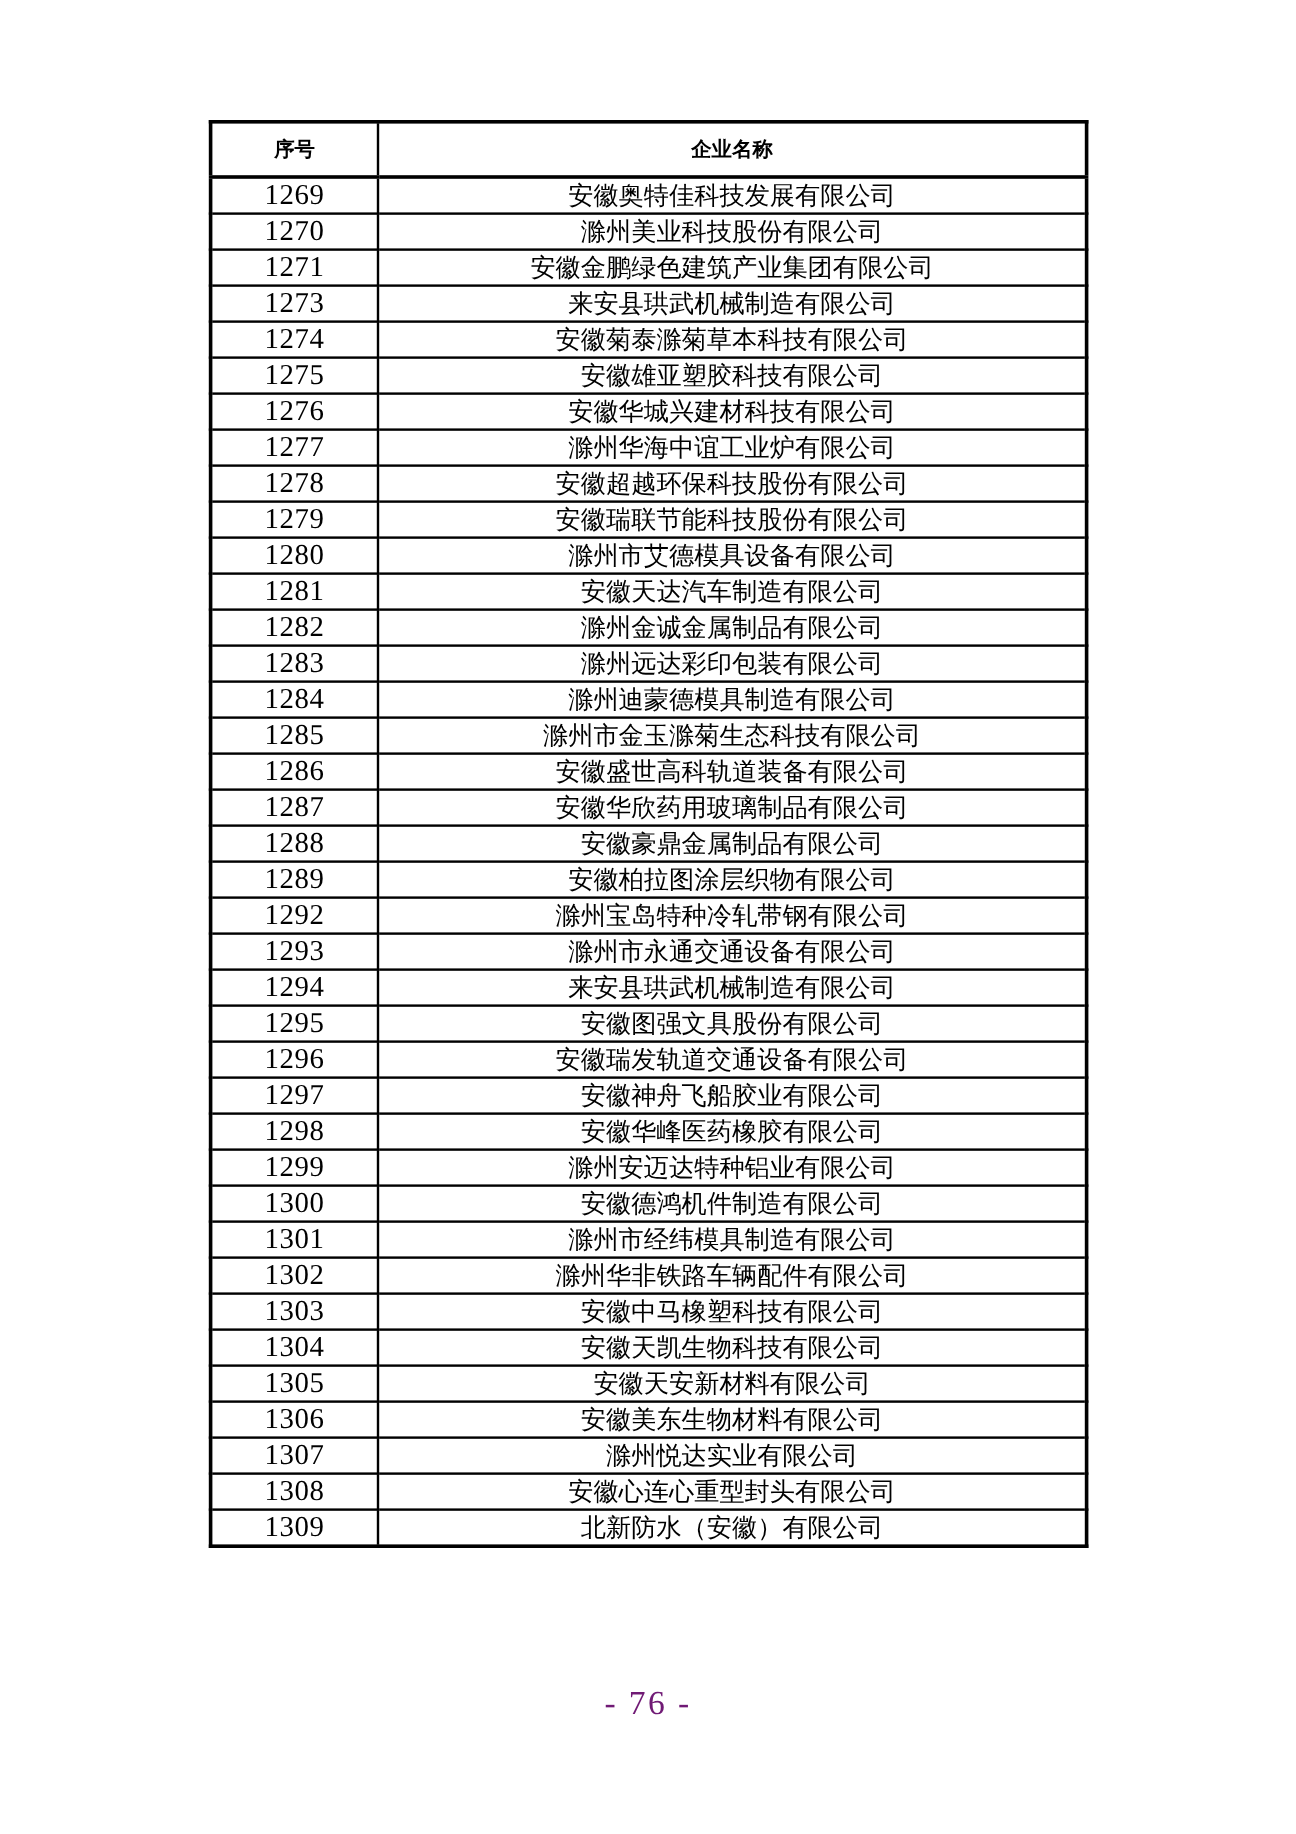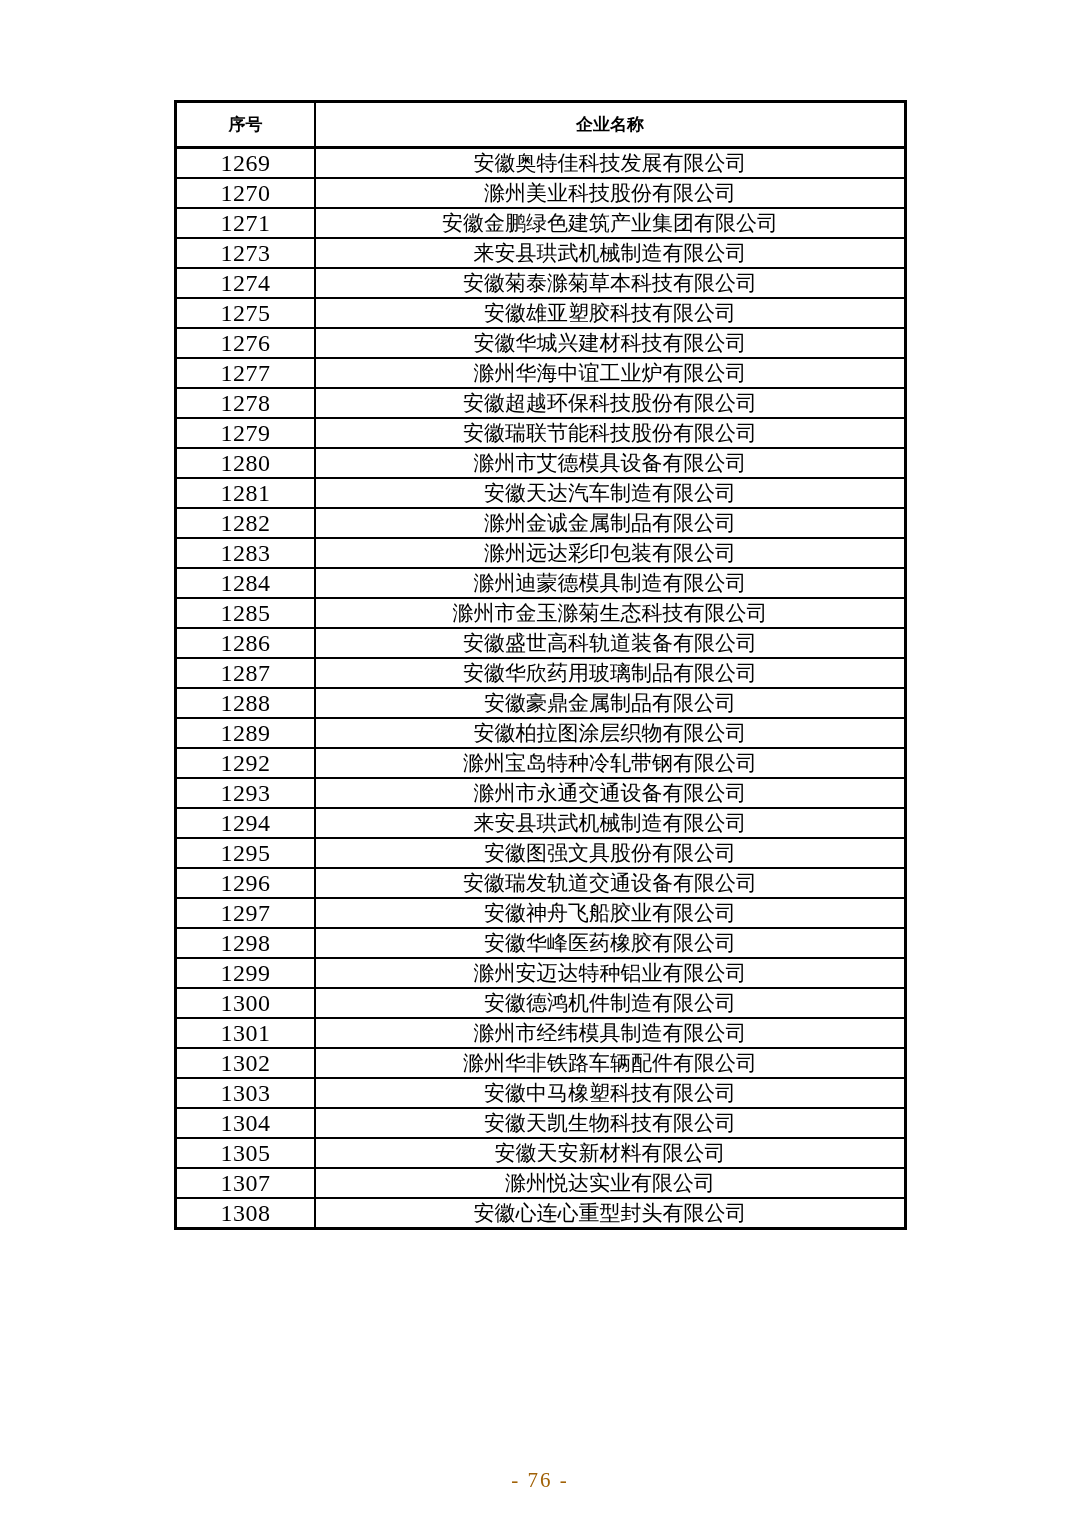--- a/index.html
+++ b/index.html
@@ -48,26 +48,26 @@
   }
   .col-no { width: 137px; }
   .col-name { width: 588px; }
   .doc-table td.col-no {
     font-size: 24px;
     letter-spacing: 0.5px;
   }
   .page-footer {
     position: absolute;
     left: 0;
-    top: 1468px;
+    top: 1404px;
     width: 100%;
     text-align: center;
-    font-size: 21px;
+    font-size: 28px;
     letter-spacing: 2px;
-    color: #a16207;
+    color: #701a75;
   }
 </style>
 </head>
 <body>
 
 <table class="doc-table">
   <thead>
     <tr>
       <th class="col-no">序号</th>
       <th class="col-name">企业名称</th>
@@ -240,27 +240,35 @@
   <tr>
     <td class="col-no">1304</td>
     <td class="col-name">安徽天凯生物科技有限公司</td>
   </tr>
 
   <tr>
     <td class="col-no">1305</td>
     <td class="col-name">安徽天安新材料有限公司</td>
   </tr>
 
+  <tr>
+    <td class="col-no">1306</td>
+    <td class="col-name">安徽美东生物材料有限公司</td>
+  </tr>
 
   <tr>
     <td class="col-no">1307</td>
     <td class="col-name">滁州悦达实业有限公司</td>
   </tr>
 
   <tr>
     <td class="col-no">1308</td>
     <td class="col-name">安徽心连心重型封头有限公司</td>
   </tr>
 
+  <tr>
+    <td class="col-no">1309</td>
+    <td class="col-name">北新防水（安徽）有限公司</td>
+  </tr>
 </tbody>
 </table>
 
 <div class="page-footer">- 76 -</div>
 
 </body></html>

